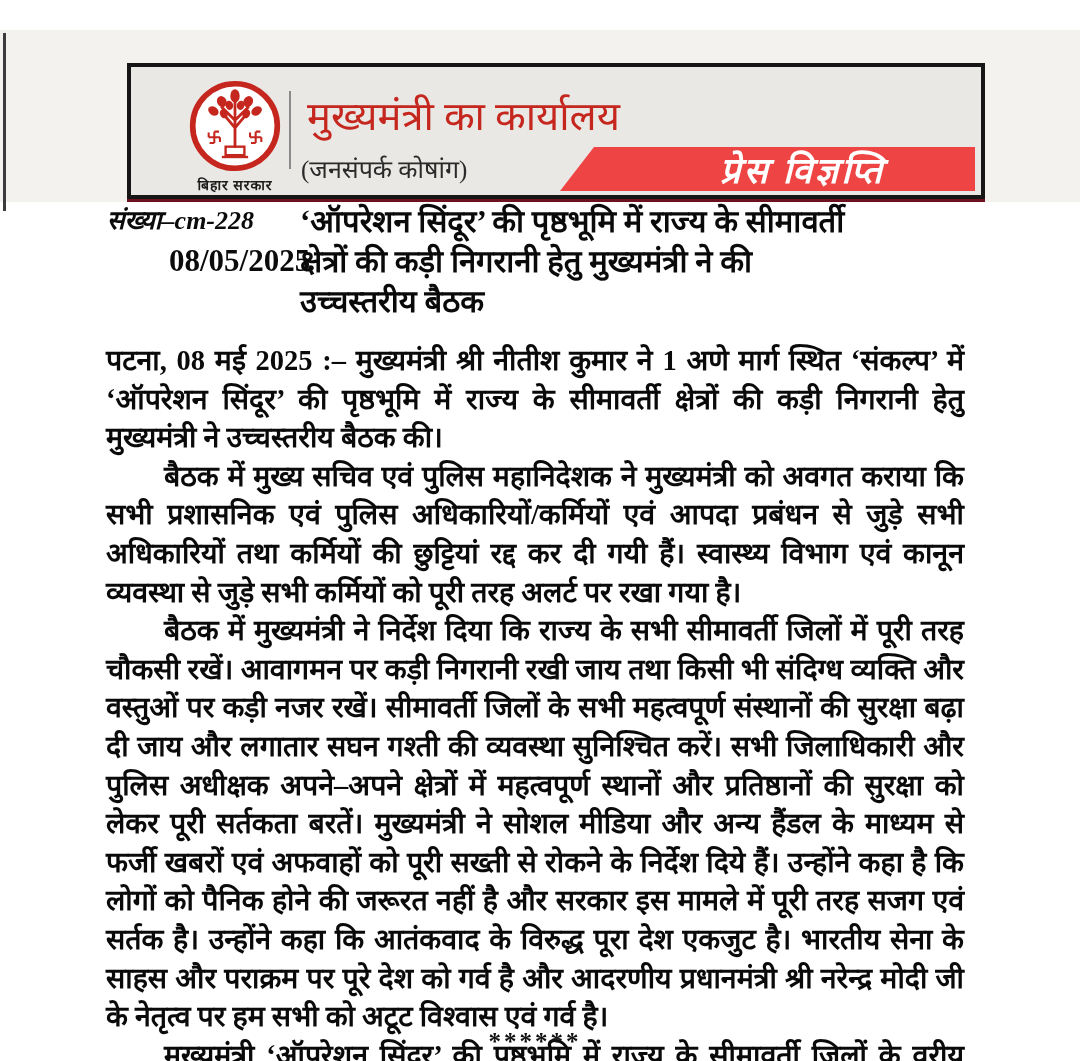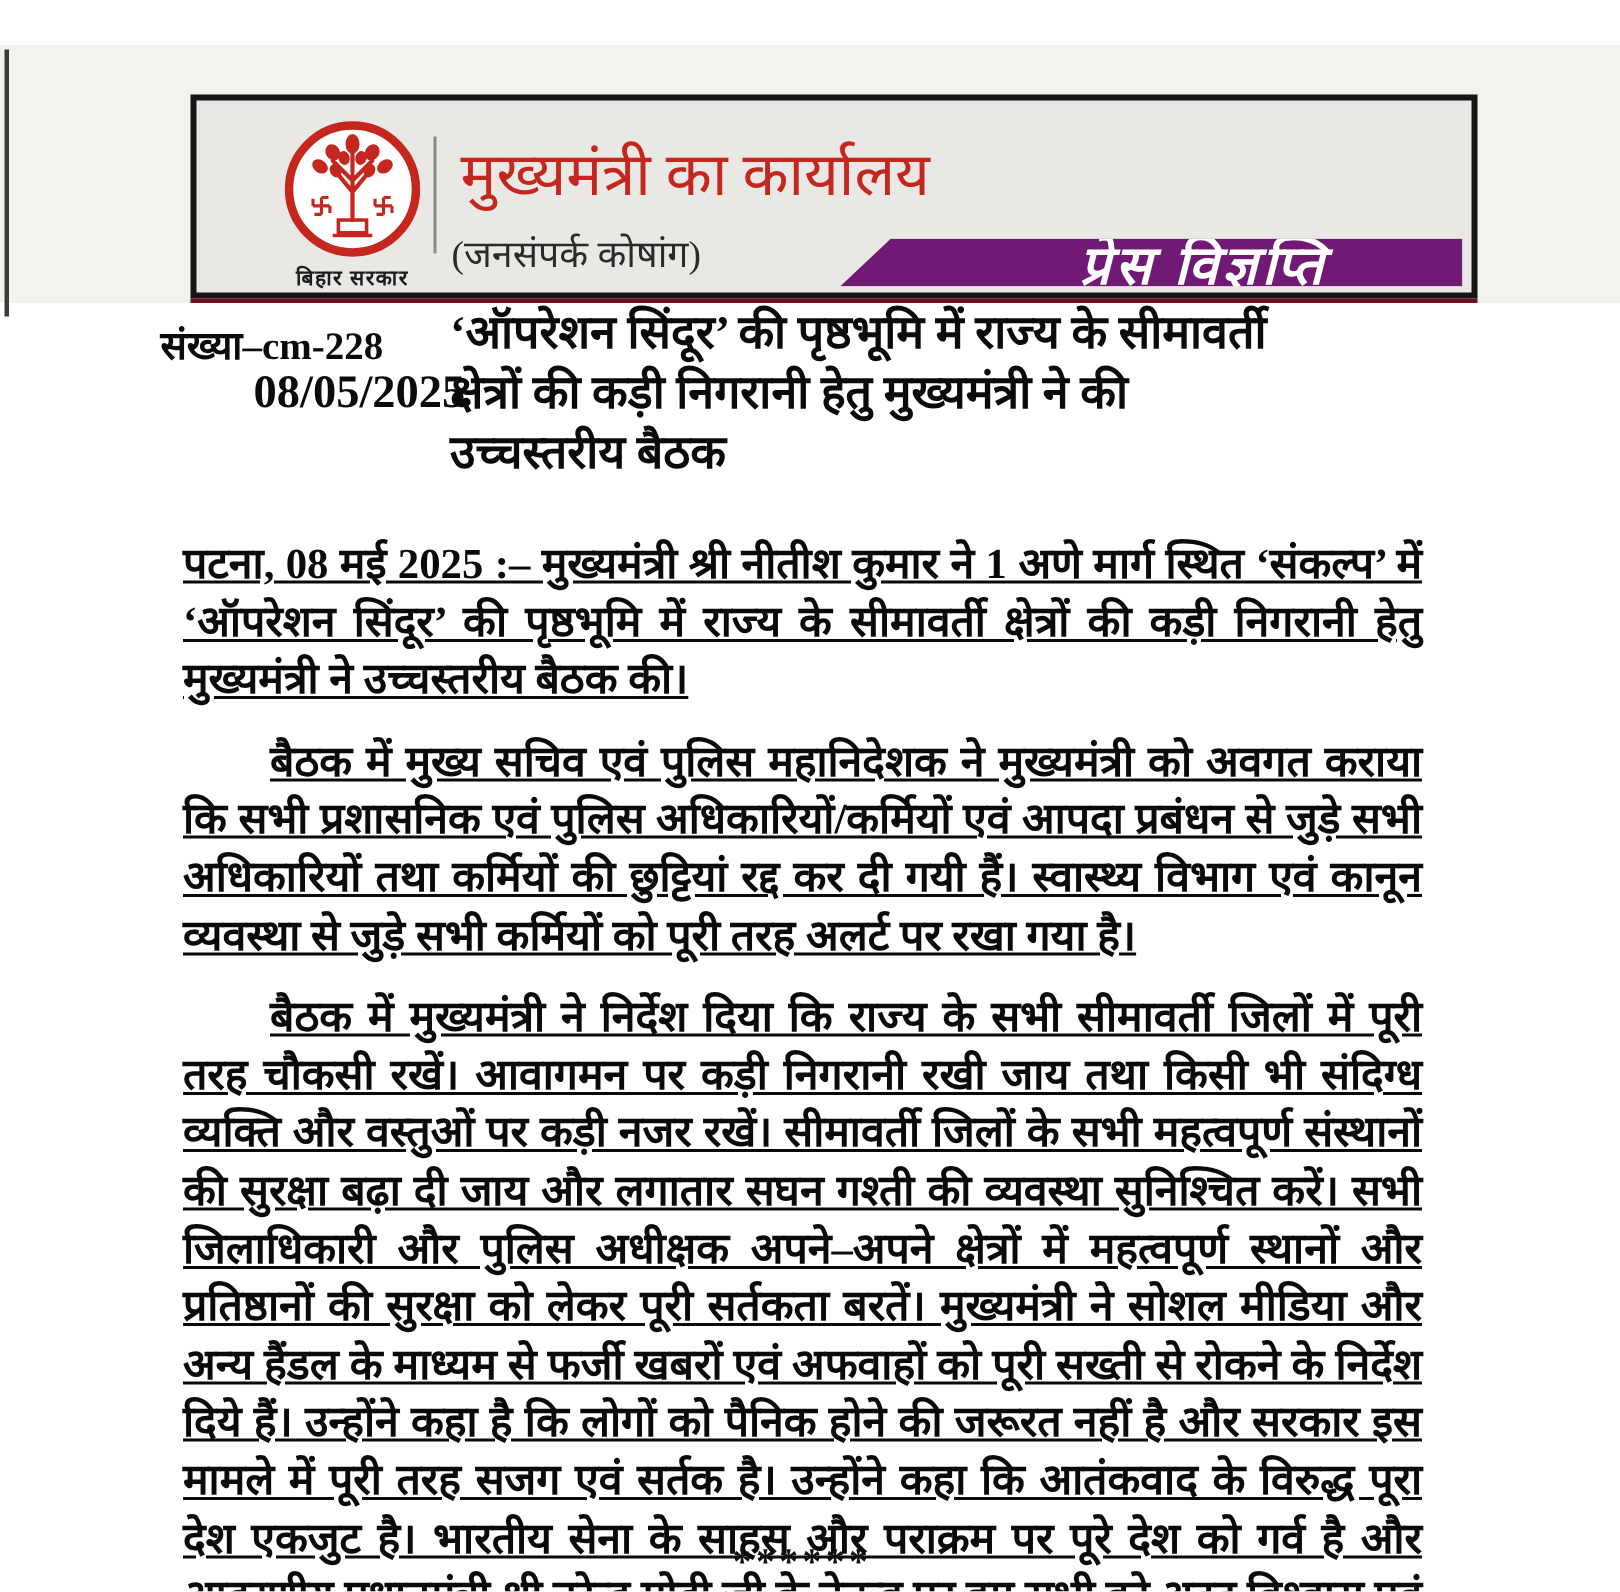--- a/index.html
+++ b/index.html
@@ -31,48 +31,48 @@
 
   .office-title{
     position:absolute;left:176px;top:20px;
     font-size:40px;font-weight:400;color:#c5271f;white-space:nowrap;
   }
   .office-subtitle{
     position:absolute;left:170px;top:84px;
     font-size:25px;font-weight:400;color:#2a2a2a;white-space:nowrap;
   }
   .press-banner{
-    position:absolute;right:6px;bottom:4px;width:415px;height:32px;
-    background:#701a75;
+    position:absolute;right:6px;bottom:4px;width:415px;height:44px;
+    background:#ef4444;
     clip-path:polygon(34px 0,100% 0,100% 100%,0 100%);
     display:flex;align-items:center;justify-content:center;
     padding-left:70px;box-sizing:border-box;
   }
   .press-banner span{
     color:#ffffff;font-size:36px;font-weight:700;font-style:italic;
     letter-spacing:3px;white-space:nowrap;
   }
 
   
-  .meta-number{position:absolute;left:107px;top:211px;font-size:26px;font-weight:700;white-space:nowrap;}
+  .meta-number{position:absolute;left:107px;top:201px;font-size:26px;font-weight:700;white-space:nowrap;font-style:italic;}
   .meta-date{position:absolute;left:131px;top:243px;font-size:31px;font-weight:700;white-space:nowrap;margin-left:38px;}
 
   
   .headline{
     position:absolute;left:300px;top:202px;width:680px;
     text-align:left;font-size:31px;font-weight:700;line-height:40px;color:#0a0a0a;
   }
 
   
   .bodytext{
     position:absolute;left:106px;top:342px;width:858px;
     font-size:28.5px;line-height:38.6px;font-weight:600;
     text-align:justify;color:#0a0a0a;
   }
-  .bodytext .para{margin:16px;text-indent:58px;text-decoration:underline;}
+  .bodytext .para{margin:0;text-indent:58px;}
   .bodytext .para:first-child{text-indent:0;}
 
   .stars{
     position:absolute;left:106px;top:1028px;width:858px;
     text-align:center;font-size:25px;font-weight:700;letter-spacing:3px;color:#111;
   }
 </style>
 </head>
 <body>
 

